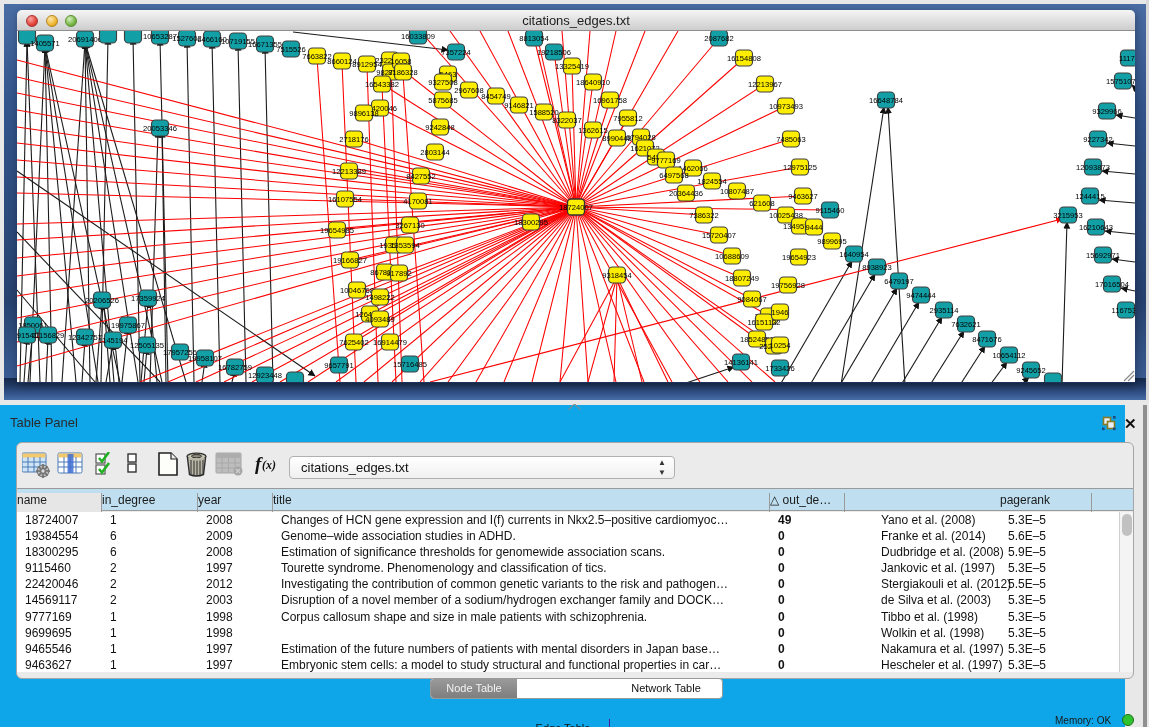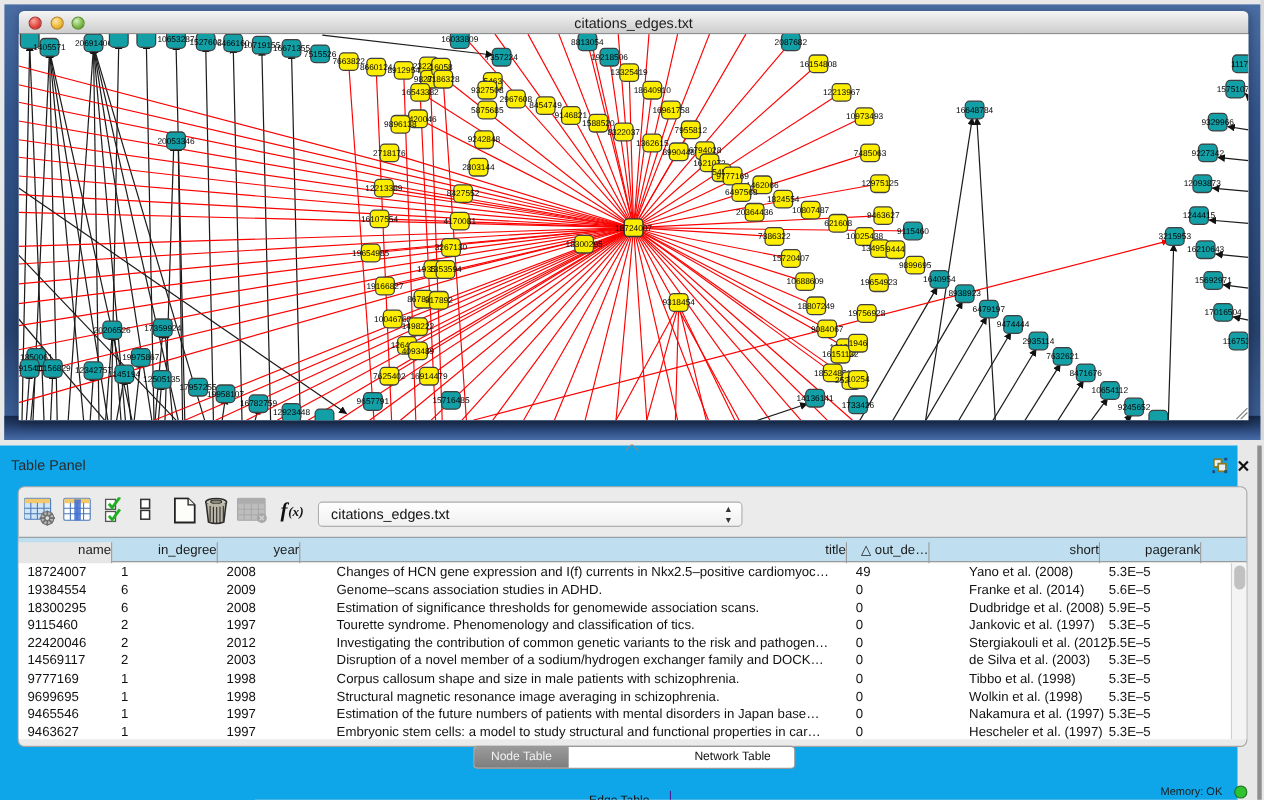--- a/index.html
+++ b/index.html
@@ -15,26 +15,26 @@
 #tablepanel { position:absolute; left:0; top:405px; width:1125px; height:327px; background:#0ea5e9; }
 #tp-title { position:absolute; left:10px; top:10px; font-size:13px; color:#2a2a2a; }
 #tp-close { position:absolute; left:1124px; top:10px; font-size:15px; font-weight:bold; color:#111; }
 #panel { position:absolute; left:16px; top:37px; width:1118px; height:237px; background:#ebebeb;
   border:1px solid #a6a6a6; border-radius:6px; }
 #combo { position:absolute; left:272px; top:13px; width:386px; height:23px; background:linear-gradient(180deg,#ffffff,#f0f0f0);
   border:1px solid #b0b0b0; border-radius:4px; font-size:13px; color:#111; line-height:21px; padding-left:11px; }
 #combo .arrows { position:absolute; right:8px; top:1px; font-size:8px; color:#333; line-height:10px; text-align:center; }
 #thead { position:absolute; left:0px; top:45px; width:1116px; height:23px; background:#bfdff0;
   border-top:1px solid #9a9a9a; border-bottom:1px solid #9a9a9a; font-size:12px; color:#1a1a1a; }
-#thead span { position:absolute; top:4px; text-align:right; border-right:1px solid #9a9a9a; height:23px; }
+#thead span { position:absolute; top:4px; text-align:left; border-right:1px solid #9a9a9a; height:23px; }
 #tbody { position:absolute; left:0px; top:69px; width:1116px; height:160px; background:#fff; overflow:hidden; }
 .trow { position:relative; height:16.1px; font-size:12px; color:#111; white-space:nowrap; }
 .trow span { position:absolute; top:1px; }
-.c1 { left:8px; } .c2 { left:93px; } .c3 { left:189px; } .c4 { left:264px;margin-left:25px; }
-.c5 { left:761px; } .c6 { left:834px;margin-left:30px; } .c7 { left:991px; }
+.c1 { left:8px; } .c2 { left:93px; } .c3 { left:189px; } .c4 { left:264px; }
+.c5 { left:761px;font-weight:bold; } .c6 { left:834px;margin-left:30px; } .c7 { left:991px; }
 #vscroll { position:absolute; left:1102px; top:69px; width:14px; height:160px; background:#f4f4f4; border-left:1px solid #d0d0d0; }
 #vthumb { position:absolute; left:1.5px; top:2px; width:10px; height:22px; background:#c1c1c1; border-radius:5px; }
 #tabs { position:absolute; left:430px; top:273px; width:293px; height:21px; border:1px solid #9a9a9a; border-radius:4px;
   background:#fff; font-size:11px; color:#111; }
 #tabs .seg { position:absolute; top:0; height:19px; line-height:19px; text-align:center; }
 #seg1 { left:0; width:86px; background:linear-gradient(180deg,#9a9a9a,#7e7e7e); color:#f2f2f2; border-radius:3px 0 0 3px; }
 #seg2 { left:86px; width:93px; border-right:1px solid #4c1d95;margin-top:40px; }
 #seg3 { left:179px; width:112px; }
 #memory { position:absolute; left:1055px; top:310px; font-size:10px; color:#1a1a1a; }
 #memdot { position:absolute; left:1122px; top:309px; width:12px; height:12px; border-radius:50%; background:#2fc32f; border:1.5px solid #1c6e1c; }
@@ -567,38 +567,37 @@
 <text x="7" y="15" font-family="Liberation Serif, serif" font-size="12" font-style="italic" font-weight="bold" fill="#111">(x)</text>
 </g>
 </svg>
     <div id="combo">citations_edges.txt<span class="arrows">▲<br>▼</span></div>
     <div id="thead">
       <span style="left:0;width:85px;background:#e6e6e6;">name</span>
       <span style="left:85px;width:96px;">in_degree</span>
       <span style="left:181px;width:75px;">year</span>
       <span style="left:256px;width:497px;">title</span>
       <span style="left:753px;width:75px;">△ out_de…</span>
-      <span style="left:828px;width:155px;">short</span>
       <span style="left:983px;width:92px;">pagerank</span>
     </div>
     <div id="tbody">
 <div class="trow">
           <span class="c1">18724007</span>
           <span class="c2">1</span>
           <span class="c3">2008</span>
           <span class="c4">Changes of HCN gene expression and I(f) currents in Nkx2.5–positive cardiomyoc…</span>
           <span class="c5">49</span>
           <span class="c6">Yano et al. (2008)</span>
           <span class="c7">5.3E–5</span>
         </div>
 <div class="trow">
           <span class="c1">19384554</span>
           <span class="c2">6</span>
           <span class="c3">2009</span>
-          <span class="c4">Genome–scans association studies in ADHD.</span>
+          <span class="c4">Genome–wide association studies in ADHD.</span>
           <span class="c5">0</span>
           <span class="c6">Franke et al. (2014)</span>
           <span class="c7">5.6E–5</span>
         </div>
 <div class="trow">
           <span class="c1">18300295</span>
           <span class="c2">6</span>
           <span class="c3">2008</span>
           <span class="c4">Estimation of significance thresholds for genomewide association scans.</span>
           <span class="c5">0</span>
@@ -638,21 +637,20 @@
           <span class="c3">1998</span>
           <span class="c4">Corpus callosum shape and size in male patients with schizophrenia.</span>
           <span class="c5">0</span>
           <span class="c6">Tibbo et al. (1998)</span>
           <span class="c7">5.3E–5</span>
         </div>
 <div class="trow">
           <span class="c1">9699695</span>
           <span class="c2">1</span>
           <span class="c3">1998</span>
-          <span class="c4">Structural magnetic resonance image averaging in schizophrenia.</span>
           <span class="c5">0</span>
           <span class="c6">Wolkin et al. (1998)</span>
           <span class="c7">5.3E–5</span>
         </div>
 <div class="trow">
           <span class="c1">9465546</span>
           <span class="c2">1</span>
           <span class="c3">1997</span>
           <span class="c4">Estimation of the future numbers of patients with mental disorders in Japan base…</span>
           <span class="c5">0</span>

